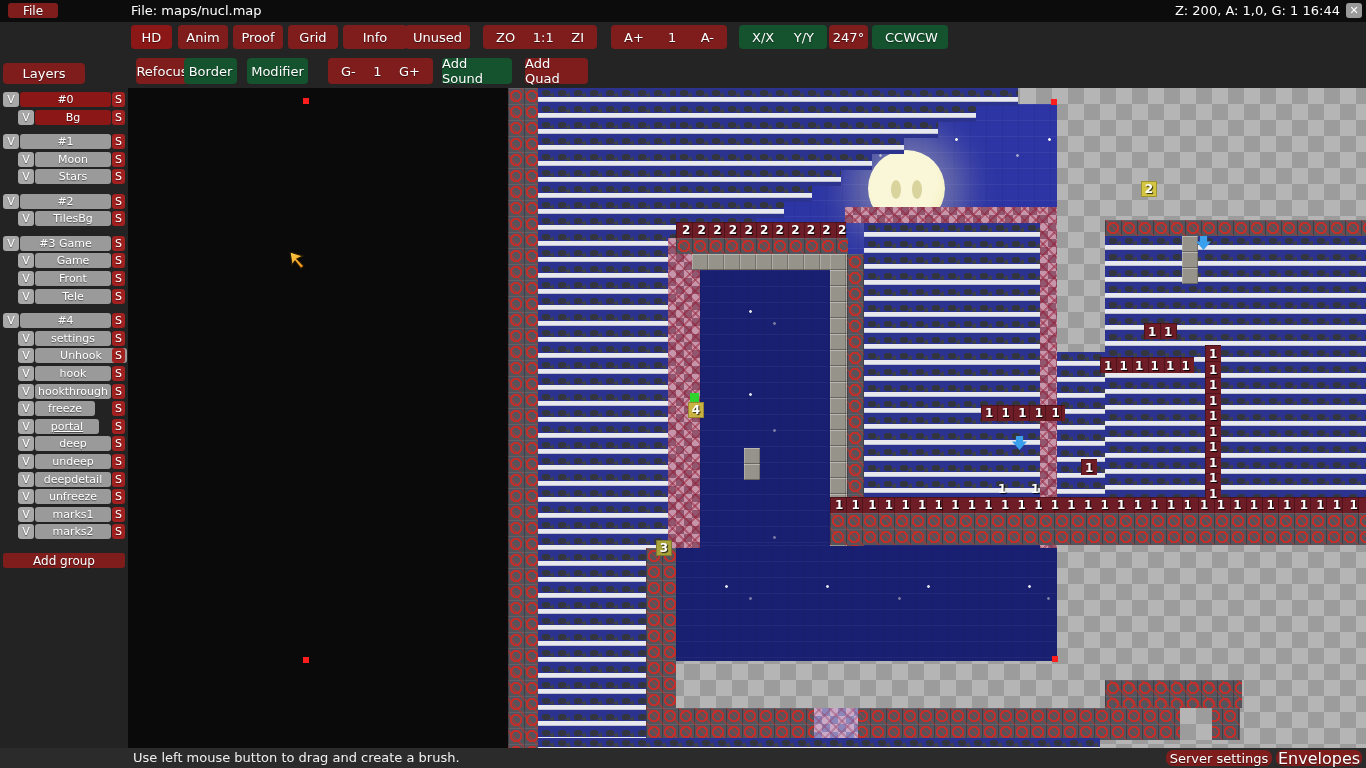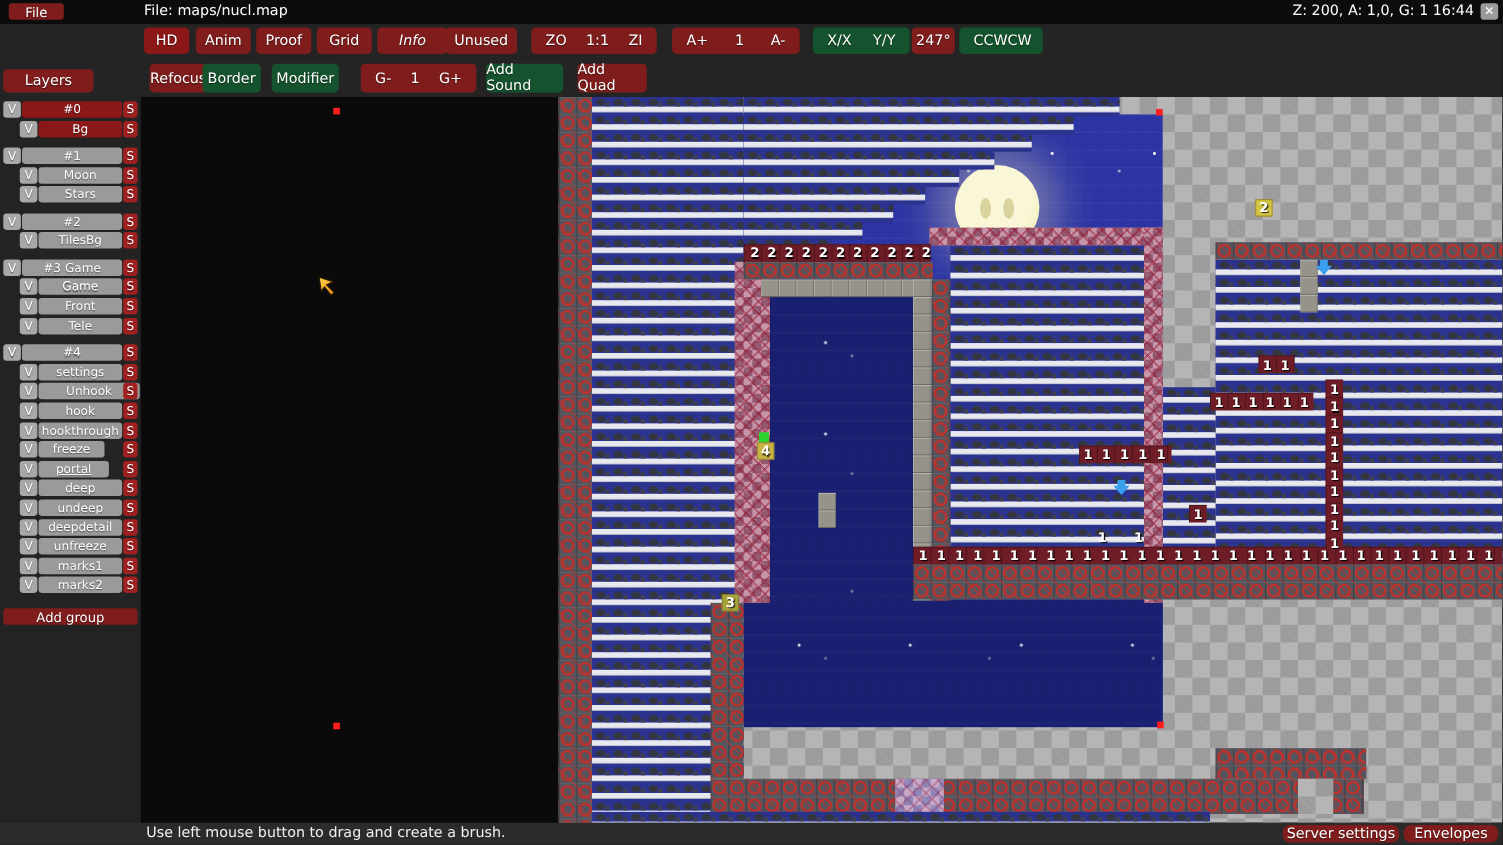--- a/index.html
+++ b/index.html
@@ -303,21 +303,21 @@
   <div class="top-right">Z: 200, A: 1,0, G: 1  16:44</div>
   <div class="close-btn">✕</div>
 </div>
 
 <div class="toolbar">
 
   <div class="btn red" style="left:131px;top:3px;width:41px;height:24px;">HD</div>
   <div class="btn" style="left:178px;top:3px;width:50px;height:24px;">Anim</div>
   <div class="btn" style="left:233px;top:3px;width:50px;height:24px;">Proof</div>
   <div class="btn" style="left:288px;top:3px;width:50px;height:24px;">Grid</div>
-  <div class="btn" style="left:343px;top:3px;width:64px;height:24px;font-style:italic;">Info</div>
+  <div class="btn" style="left:343px;top:3px;width:64px;height:24px;">Info</div>
   <div class="btn" style="left:405px;top:3px;width:65px;height:24px;">Unused</div>
   <div class="btn btn-seg" style="left:483px;top:3px;width:114px;height:24px;">
     <span>ZO</span>
     <span>1:1</span>
     <span>ZI</span>
   </div>
   <div class="btn btn-seg" style="left:611px;top:3px;width:116px;height:24px;">
     <span>A+</span>
     <span>1</span>
     <span>A-</span>
@@ -467,14 +467,14 @@
         <div class="lr-btn lr-label" style="left: 35px; width: 76px;">marks2</div>
         <div class="lr-btn lr-s" style="left: 112px; width: 13px;">S</div>
       </div>
     </div>
   <div class="btn" style="left:3px;top:493px;width:122px;height:15px;font-size:12px;border-radius:3px;">Add group</div>
 </div>
 
 <div class="statusbar">
   <div class="status-hint">Use left mouse button to drag and create a brush.</div>
   <div class="btn" style="left:1166px;top:2px;width:106px;height:16px;font-size:13px;border-radius:7px;">Server settings</div>
-  <div class="btn" style="left:1276px;top:2px;width:86px;height:16px;font-size:13px;border-radius:7px;">Envelopes</div>
+  <div class="btn" style="left:1276px;top:2px;width:86px;height:16px;font-size:16px;border-radius:7px;">Envelopes</div>
 </div>
 
 </body></html>

